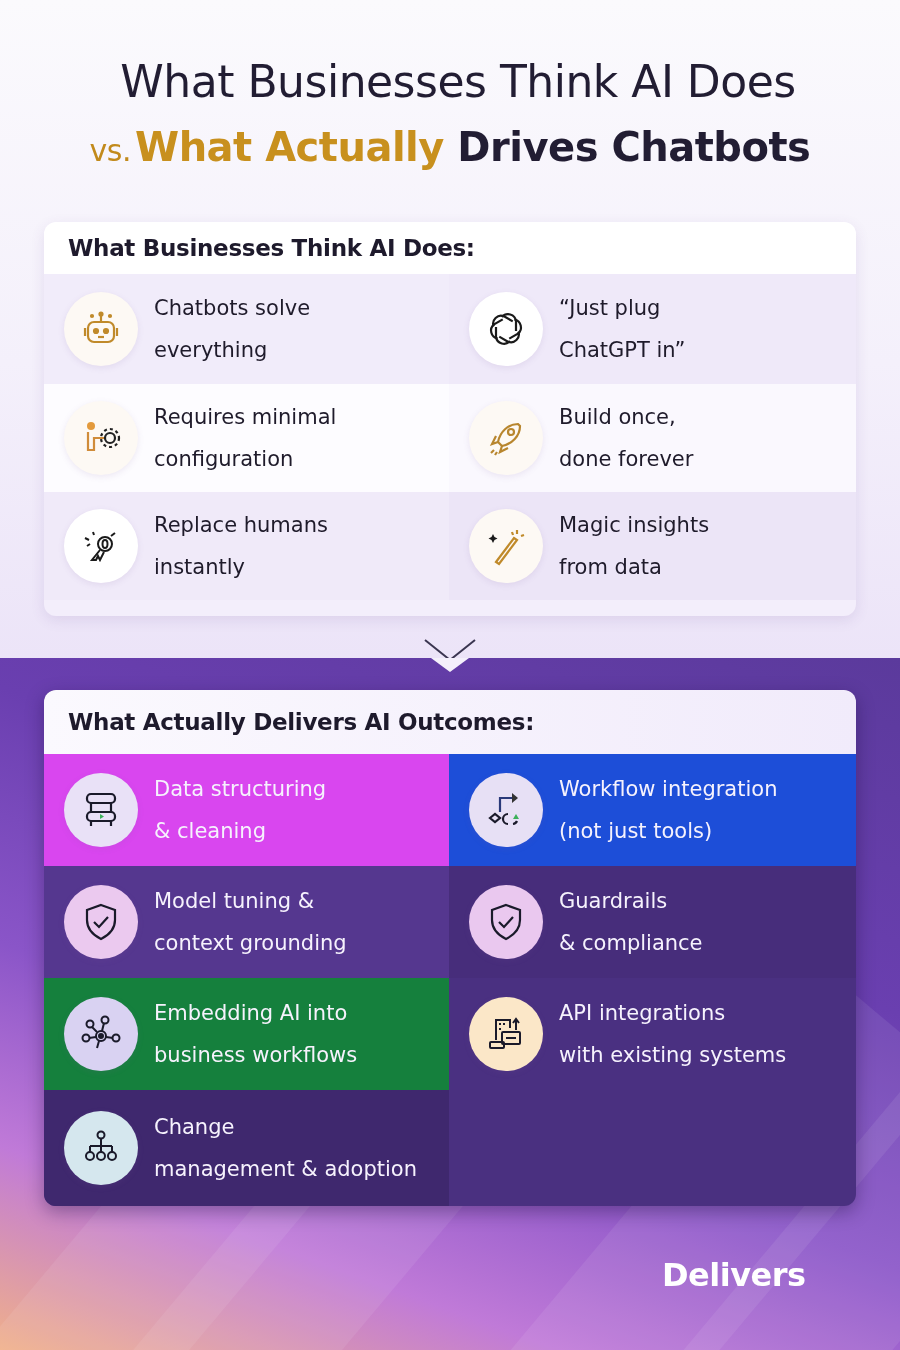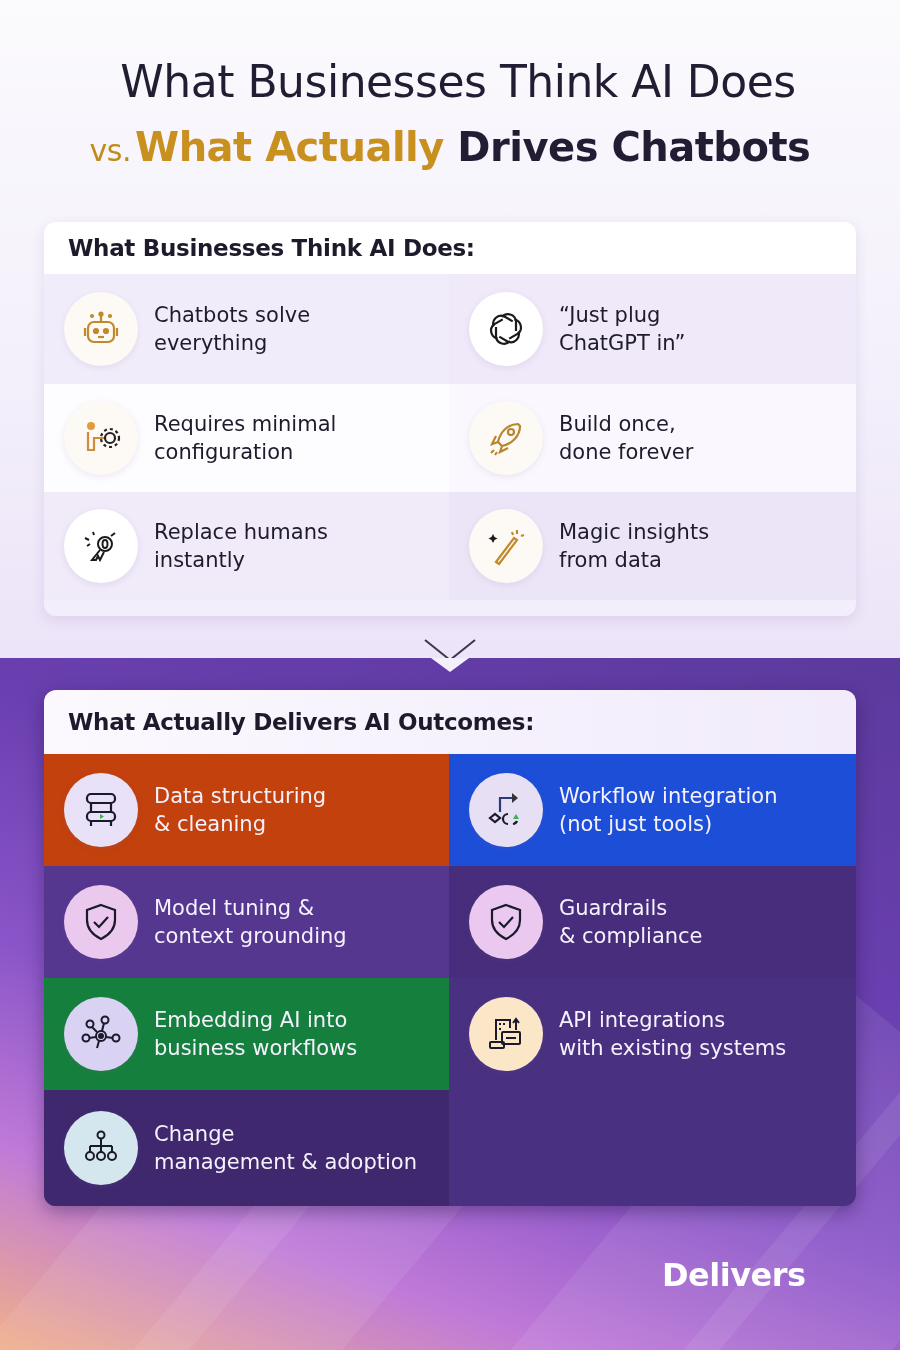--- a/index.html
+++ b/index.html
@@ -48,36 +48,36 @@
   .grid { display: grid; grid-template-columns: 405px 407px; }
   .card.top .grid { grid-template-rows: 110px 108px 108px; }
   .card.bottom .grid { grid-template-rows: 112px 112px 112px 116px; }
   .cell { display: flex; align-items: center; padding-left: 20px; }
   .card.top .cell.c0 { background: #f1ecfa; }
   .card.top .cell.c1 { background: #efe9f9; }
   .card.top .cell.c2 { background: #fdfcff; }
   .card.top .cell.c3 { background: #faf8fe; }
   .card.top .cell.c4 { background: #f0eaf9; }
   .card.top .cell.c5 { background: #ece5f7; }
-  .card.bottom .cell.c0 { background: #c2410c; }
+  .card.bottom .cell.c0 { background: #d946ef; }
   .card.bottom .cell.c1 { background: #1d4ed8; }
   .card.bottom .cell.c2 { background: #55378f; }
   .card.bottom .cell.c3 { background: #472d7b; }
   .card.bottom .cell.c4 { background: #4f338a; }
   .card.bottom .cell.c5 { background: #15803d; }
   .card.bottom .cell.c6 { background: #4a3081; }
   .card.bottom .cell.c7 { background: #3f286e; }
   .icon-circle {
     width: 74px; height: 74px; border-radius: 50%; flex: 0 0 74px;
     display: flex; align-items: center; justify-content: center;
     background: #fdf9f4; box-shadow: 0 2px 6px rgba(120,90,160,0.12);
   }
   .icon-circle svg { width: 44px; height: 44px; }
   .label {
-    margin-left: 16px; font-size: 21px; line-height: 28px; color: #1f1b2b; white-space: pre-line;
+    margin-left: 16px; font-size: 21px; line-height: 42px; color: #1f1b2b; white-space: pre-line;
   }
   .card.bottom .label { color: #f6f2fd; }
   .arrow {
     position: absolute; left: 423px; top: 638px; width: 54px; height: 34px;
   }
   .brand {
     position: absolute; left: 662px; top: 1256px; font-size: 32px; font-weight: bold; color: #ffffff;
     letter-spacing: -0.5px;
   }
 </style>

